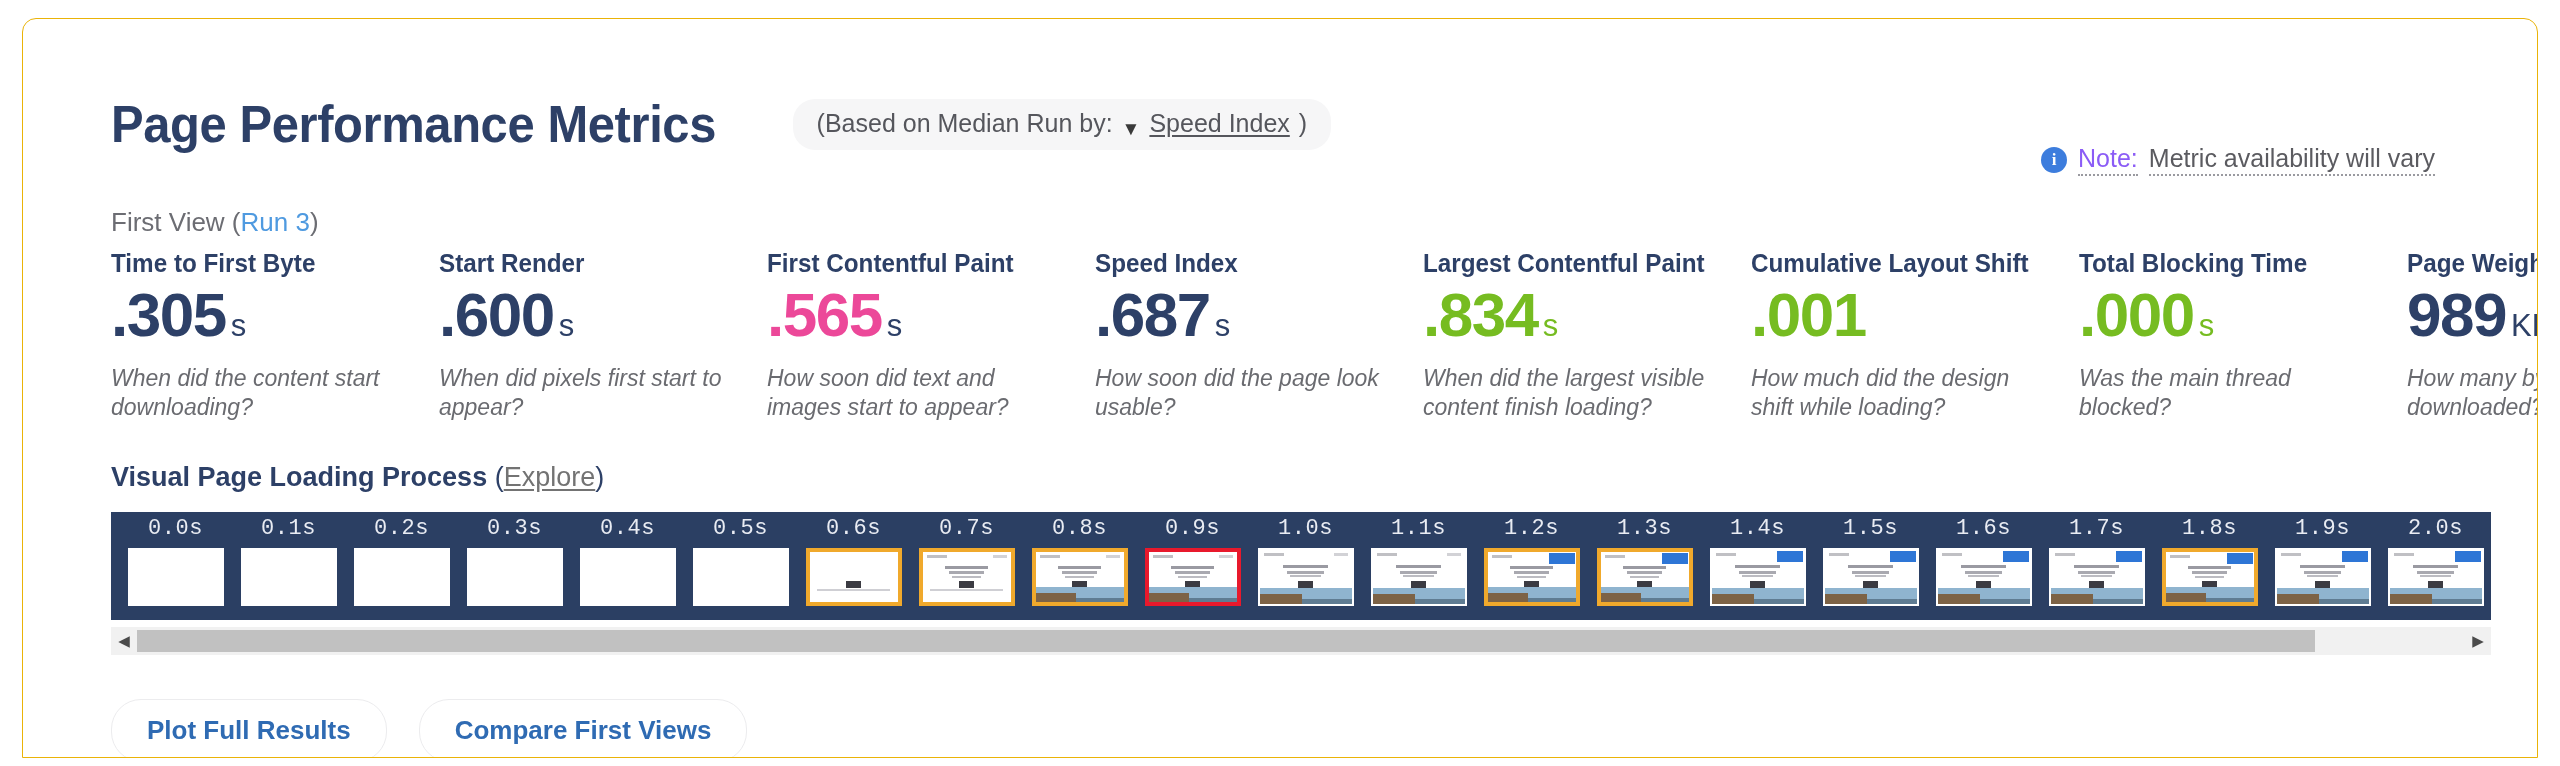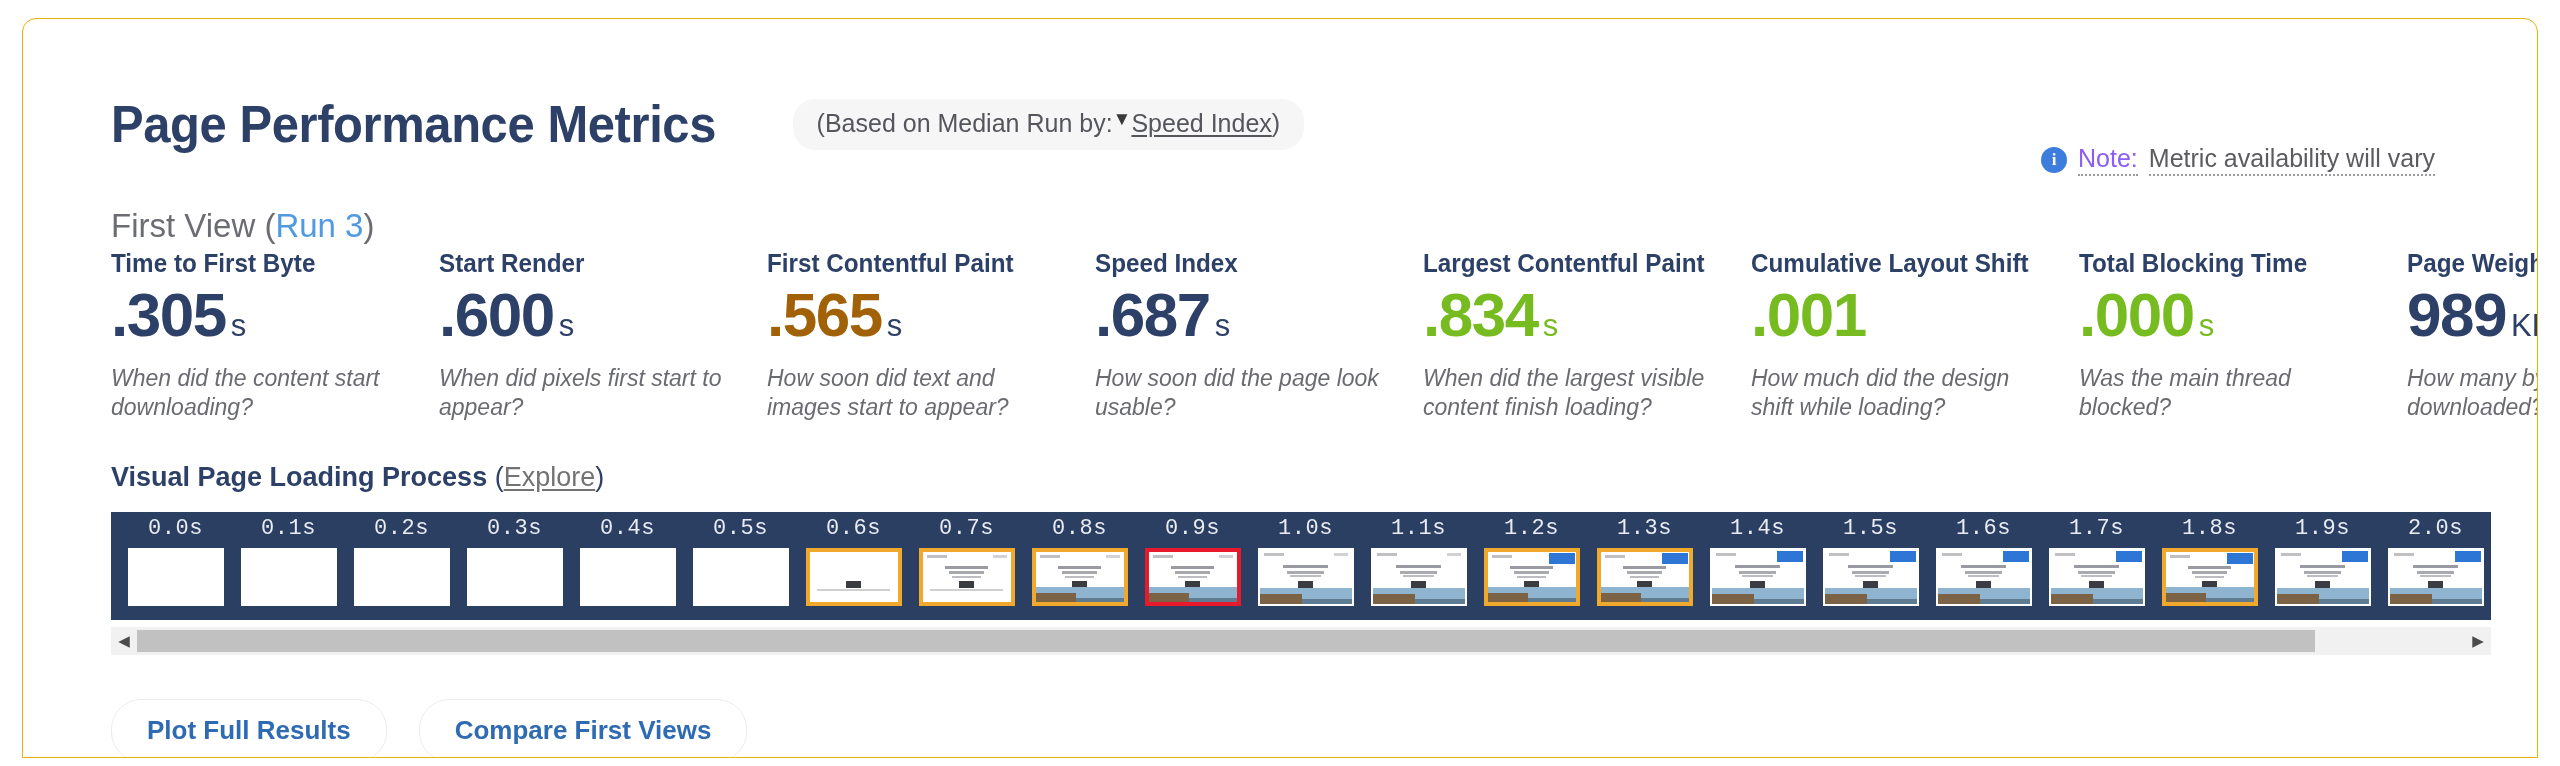--- a/index.html
+++ b/index.html
@@ -29,21 +29,21 @@
   }
   .page-title {
     font-size: 52px; font-weight: bold; color: #2d4067;
     letter-spacing: -0.4px; white-space: nowrap;
     font-family: "Liberation Sans Narrow", "Liberation Sans", sans-serif;
     transform: scaleX(0.94); transform-origin: left center;
   }
   .median-badge {
     margin-left: 38px; background: #f6f6f7; border-radius: 22px;
     padding: 10px 24px 12px 24px; font-size: 25px; color: #55565c;
-    white-space: nowrap; display: flex; align-items: flex-start; 
+    white-space: nowrap; display: flex; align-items: flex-end; gap: 9px;
   }
   .caret-down { font-size: 19px; color: #3a3a3a; line-height: 1; }
   .median-link {
     color: #55565c; text-decoration: underline; text-underline-offset: 3px;
     cursor: pointer;
   }
   .note-wrap {
     position: absolute; right: 56px; top: 125px;
     display: flex; align-items: center; gap: 11px;
     font-size: 25px; white-space: nowrap;
@@ -58,21 +58,21 @@
   .note-bold { color: #8b5cf6; font-weight: normal; }
   .note-text {
     color: #5b5b60;
     border-bottom: 2px dotted #9a9aa0; padding-bottom: 1px;
   }
   .note-bold { border-bottom: 2px dotted #9a9aa0; padding-bottom: 1px; }
 
   
   .run-label {
     position: absolute; left: 20px; top: 188px;
-    font-size: 33px; color: #6c6d73;
+    font-size: 26px; color: #6c6d73;
   }
   .run-link { color: #4f9ae0; cursor: pointer; }
 
   
   .metrics {
     position: absolute; left: 20px; top: 230px;
     width: 2400px; display: flex; align-items: flex-start;
   }
   .metric { flex: 0 0 auto; padding-right: 28px; }
   .metric-label {
@@ -210,21 +210,21 @@
         <div class="metric-value">
           <span class="metric-num" style="color:#2d4067">.600</span>
           <span class="metric-unit" style="color:#2d4067">s</span>
         </div>
         <div class="metric-desc">When did pixels first start to appear?</div>
       </div>
 
       <div class="metric">
         <div class="metric-label">First Contentful Paint</div>
         <div class="metric-value">
-          <span class="metric-num" style="color:#a16207">.565</span>
+          <span class="metric-num" style="color:#ec4899">.565</span>
           <span class="metric-unit" style="color:#2d4067">s</span>
         </div>
         <div class="metric-desc">How soon did text and images start to appear?</div>
       </div>
 
       <div class="metric">
         <div class="metric-label">Speed Index</div>
         <div class="metric-value">
           <span class="metric-num" style="color:#2d4067">.687</span>
           <span class="metric-unit" style="color:#2d4067">s</span>

